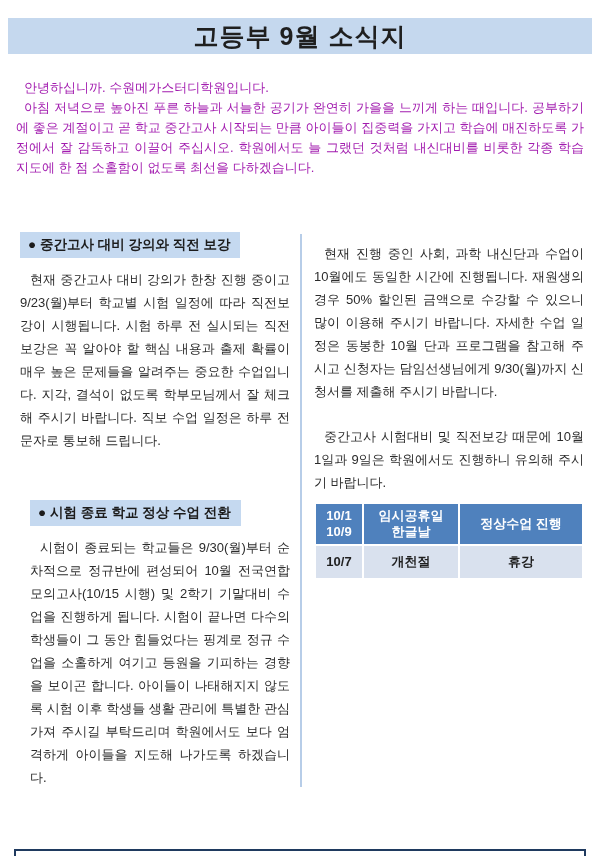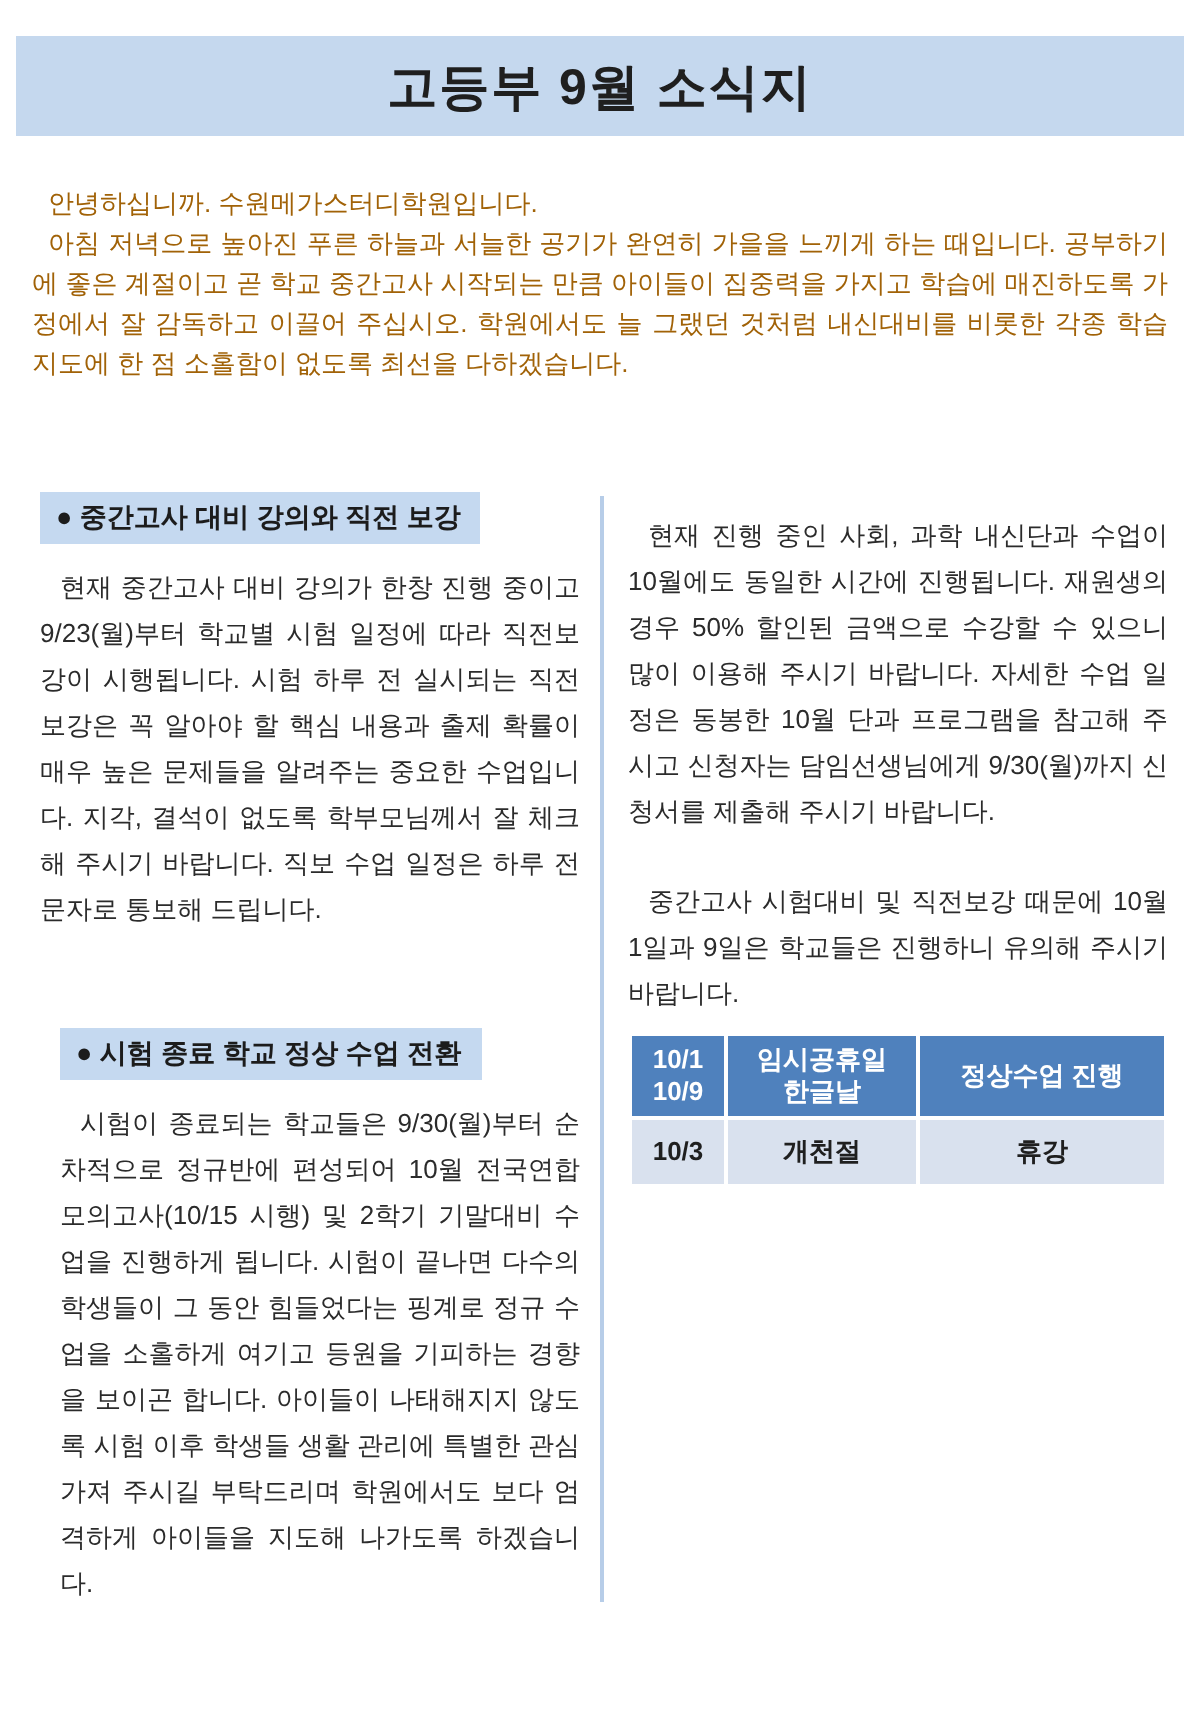--- a/index.html
+++ b/index.html
@@ -9,34 +9,34 @@
     font-family: "Liberation Sans", "DejaVu Sans", sans-serif;
     color: #2b2b2b;
     overflow: hidden;
     position: relative;
   }
   .page { width: 600px; height: 856px; background: #fff; }
 
   
   .banner {
     margin: 18px 8px 0 8px;
-    height: 50px;
+    height: 36px;
     background: #c5d8ee;
     display: flex; align-items: center; justify-content: center;
   }
   .banner h1 {
     font-size: 25px; font-weight: 700; color: #1f1f1f; letter-spacing: 1px;
   }
 
   
   .intro {
     margin: 24px 16px 0 16px;
     font-size: 13px; line-height: 20px;
     text-align: justify;
-    color: #a16207;
+    color: #a21caf;
   }
   .intro .greeting { text-indent: 8px; }
   .intro .body { text-indent: 8px; }
 
   
   .columns {
     margin: 54px 10px 0 10px;
     display: flex;
     min-height: 416px;
   }
@@ -129,34 +129,34 @@
       </div>
     </div>
 
     <div class="divider"></div>
 
     <div class="col col-right">
       <div>
         <div class="section-body">현재 진행 중인 사회, 과학 내신단과 수업이 10월에도 동일한 시간에 진행됩니다.  재원생의 경우 50% 할인된 금액으로 수강할 수 있으니 많이 이용해 주시기 바랍니다.  자세한 수업 일정은 동봉한 10월 단과 프로그램을 참고해 주시고 신청자는 담임선생님에게 9/30(월)까지 신청서를 제출해 주시기 바랍니다.</div>
       </div>
       <div class="gap-right-2">
-        <div class="section-body">중간고사 시험대비 및 직전보강 때문에 10월 1일과 9일은 학교들은 진행하니 유의해 주시기 바랍니다.</div>
+        <div class="section-body">중간고사 시험대비 및 직전보강 때문에 10월 1일과 9일은 학원에서도 진행하니 유의해 주시기 바랍니다.</div>
       </div>
 
       <table class="holiday-table">
         <tbody>
           <tr class="head">
             <td class="c1">10/1
 10/9</td>
             <td class="c2">임시공휴일
 한글날</td>
             <td class="c3">정상수업 진행</td>
           </tr>
           <tr class="rowlight">
-            <td class="c1">10/3</td>
+            <td class="c1">10/7</td>
             <td class="c2">개천절</td>
             <td class="c3">휴강</td>
           </tr>
         </tbody>
       </table>
     </div>
 
   </div>
 
   <div class="notice-box">

